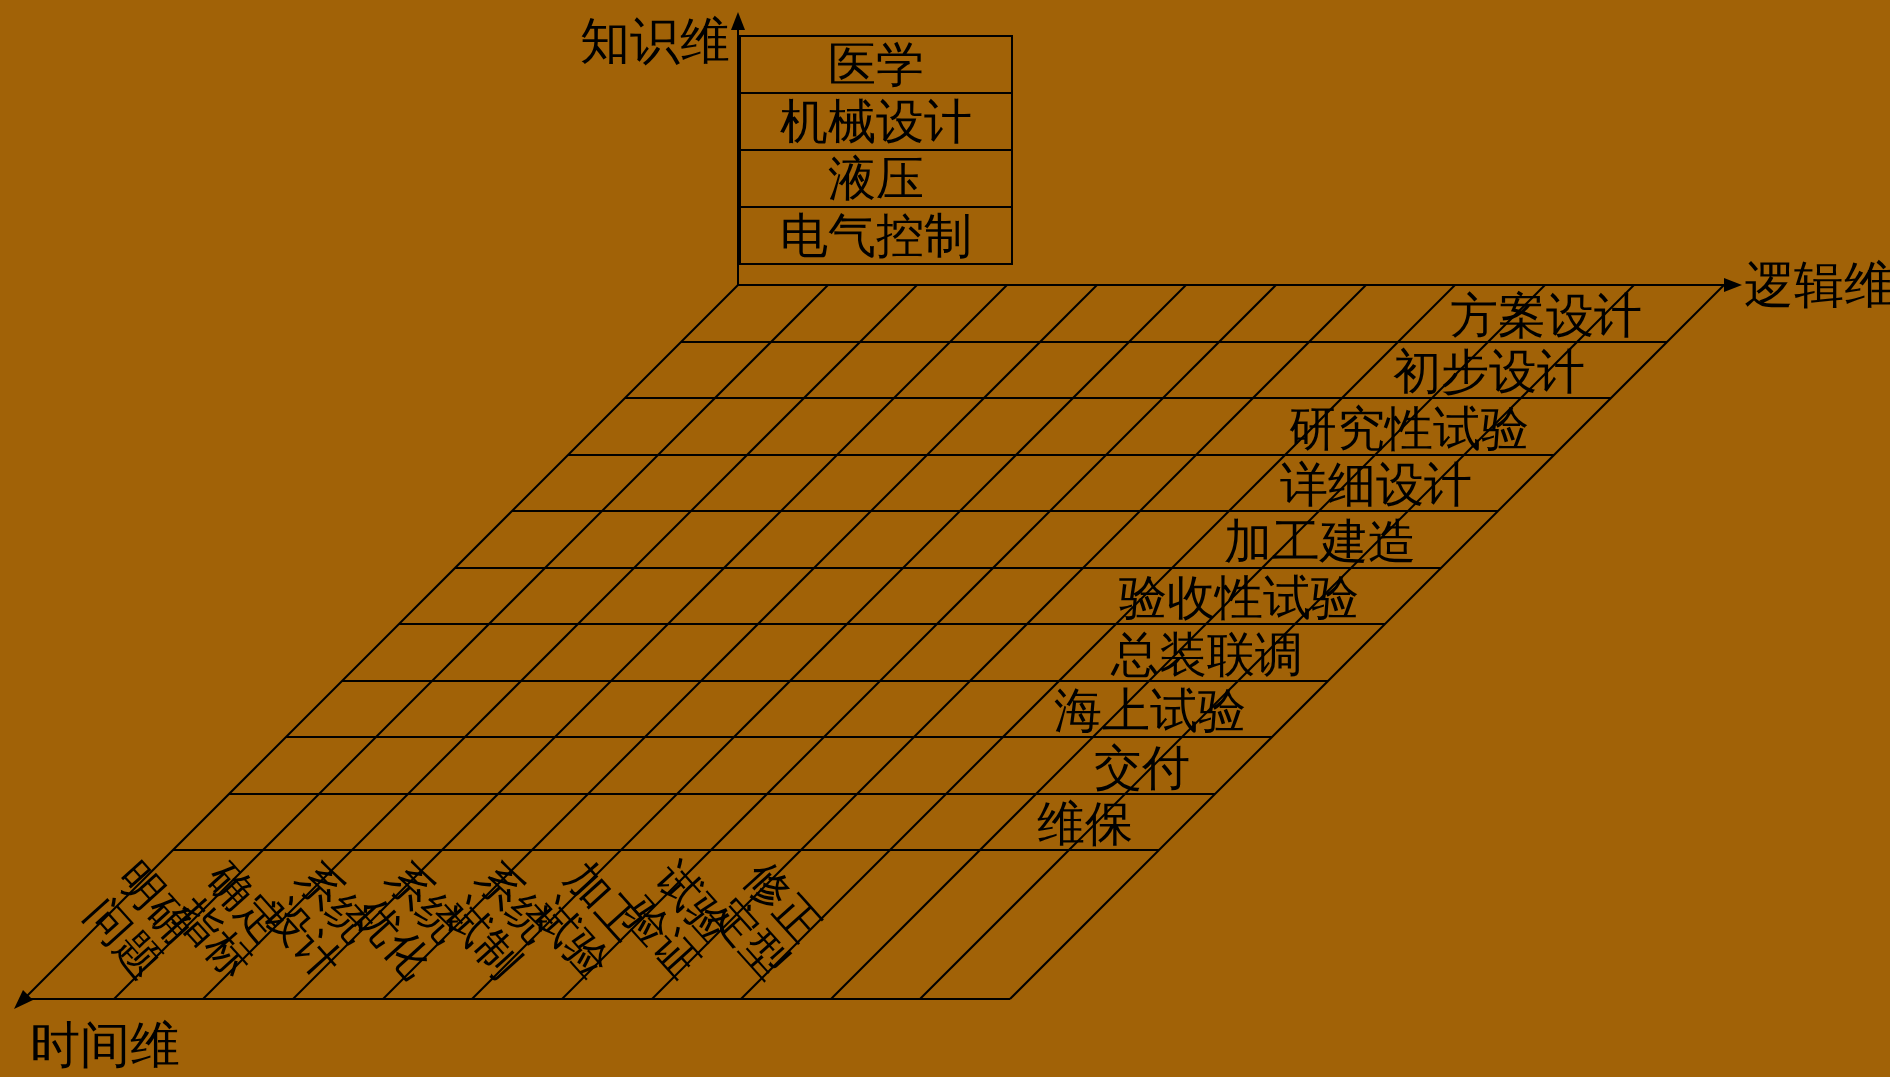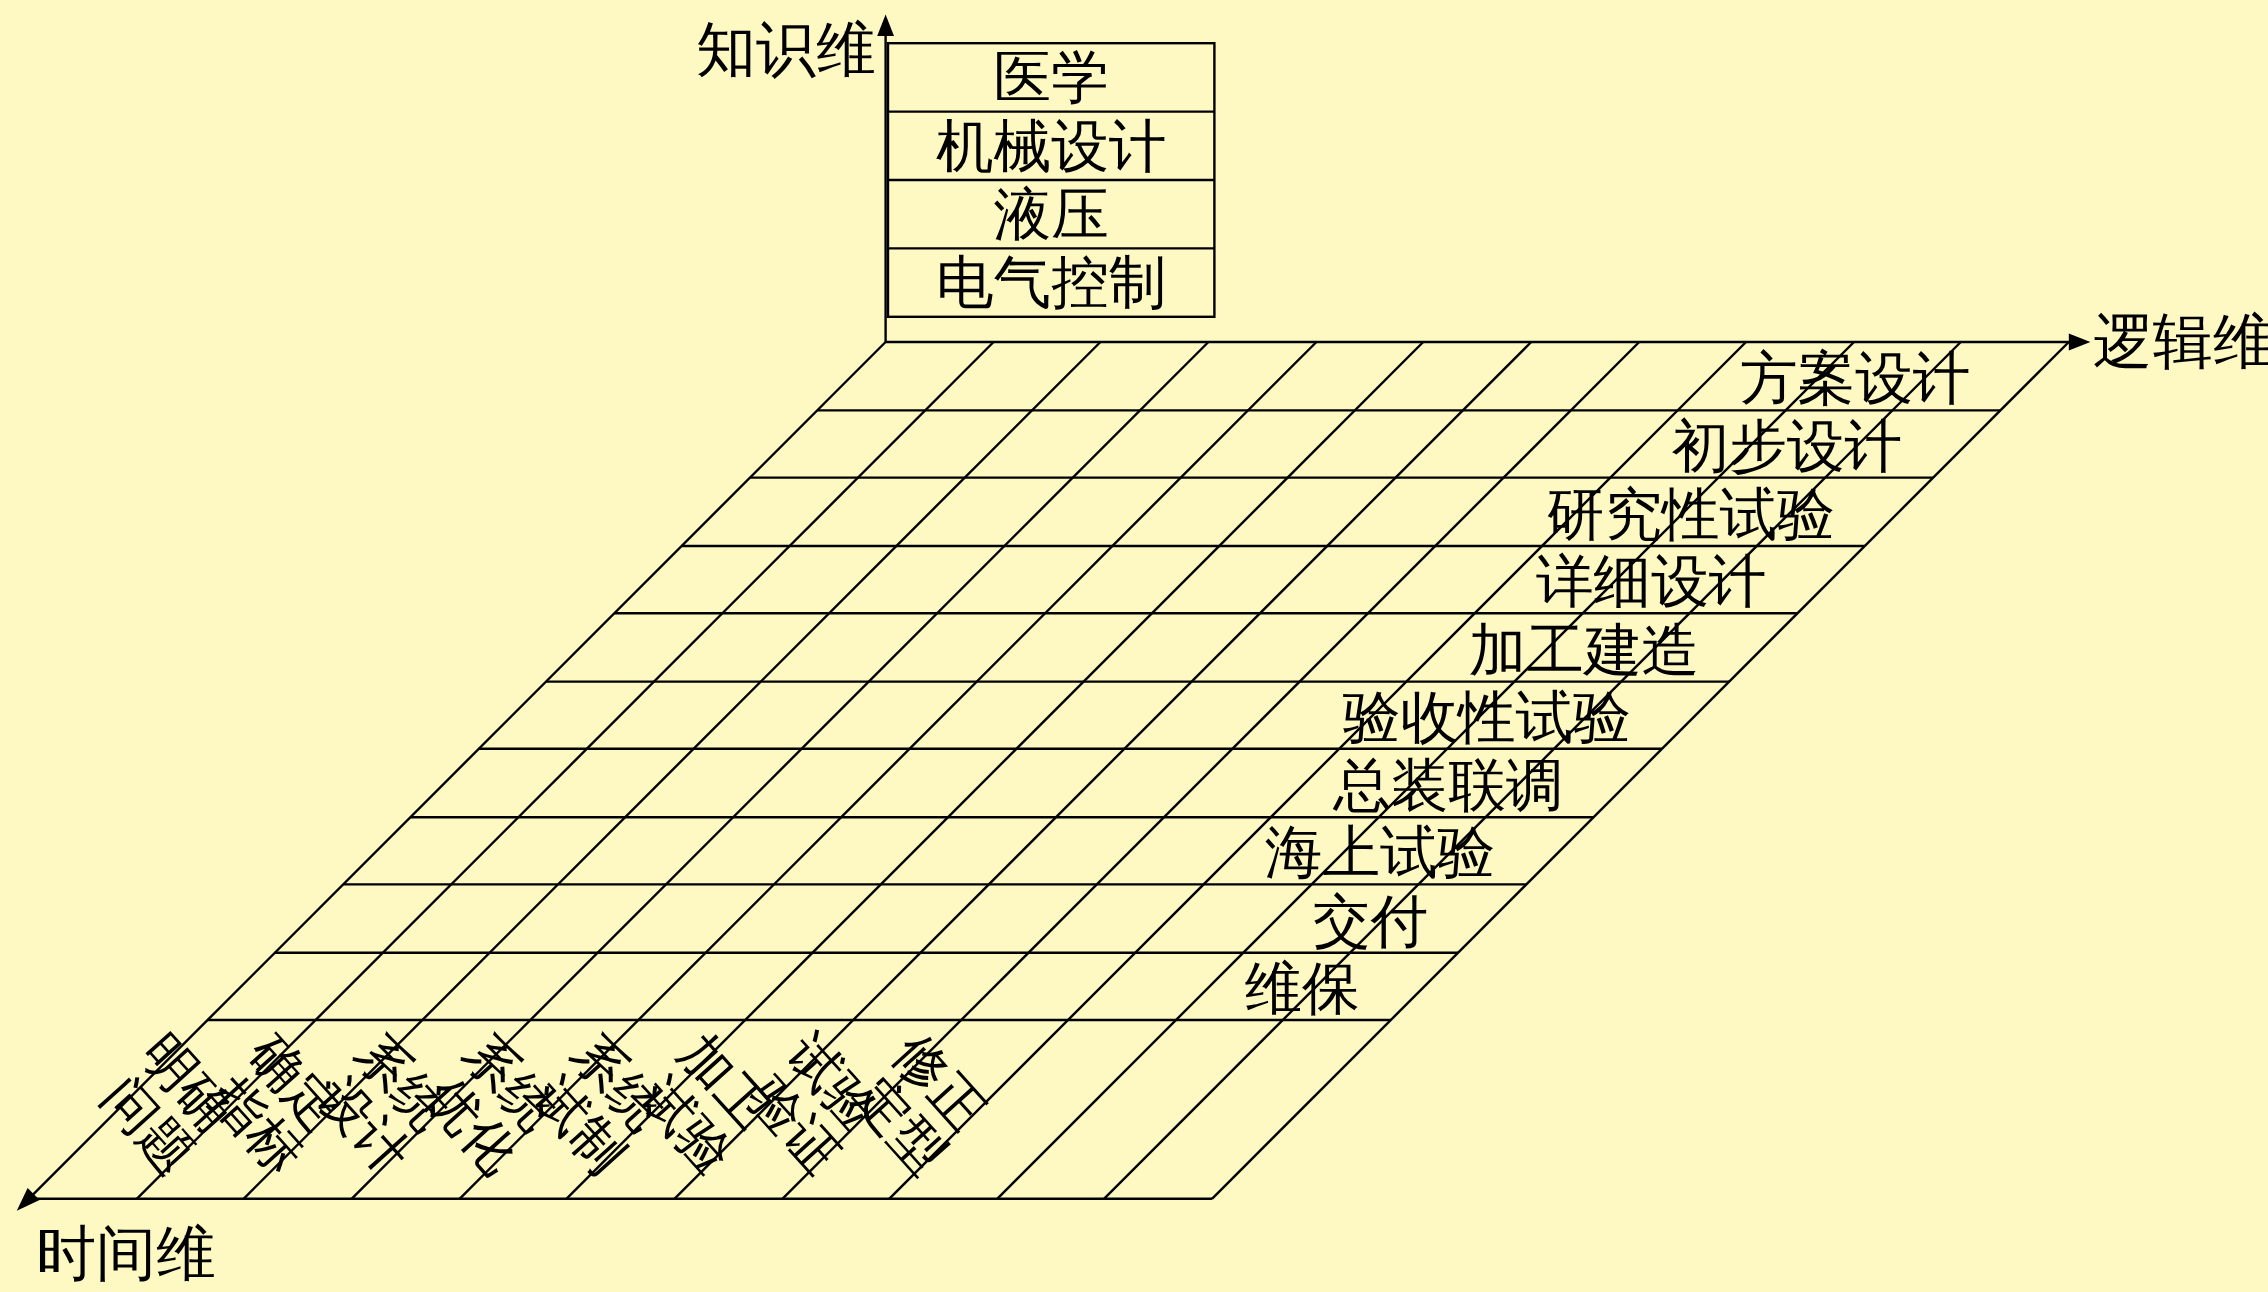--- a/index.html
+++ b/index.html
@@ -4,21 +4,21 @@
 <style>
   html, body {
     margin: 0;
     padding: 0;
     background: #ffffff;
   }
   .stage {
     position: relative;
     width: 1890px;
     height: 1077px;
-    background: #fef9c3;
+    background: #a16207;
     overflow: hidden;
     font-family: "Liberation Serif", "DejaVu Serif", serif;
   }
   svg { display: block; }
   svg text {
     fill: #000000;
     font-family: "Liberation Serif", "DejaVu Serif", serif;
   }
   .axis-label { font-size: 50px; }
   .k-item     { font-size: 48px; text-anchor: middle; }

